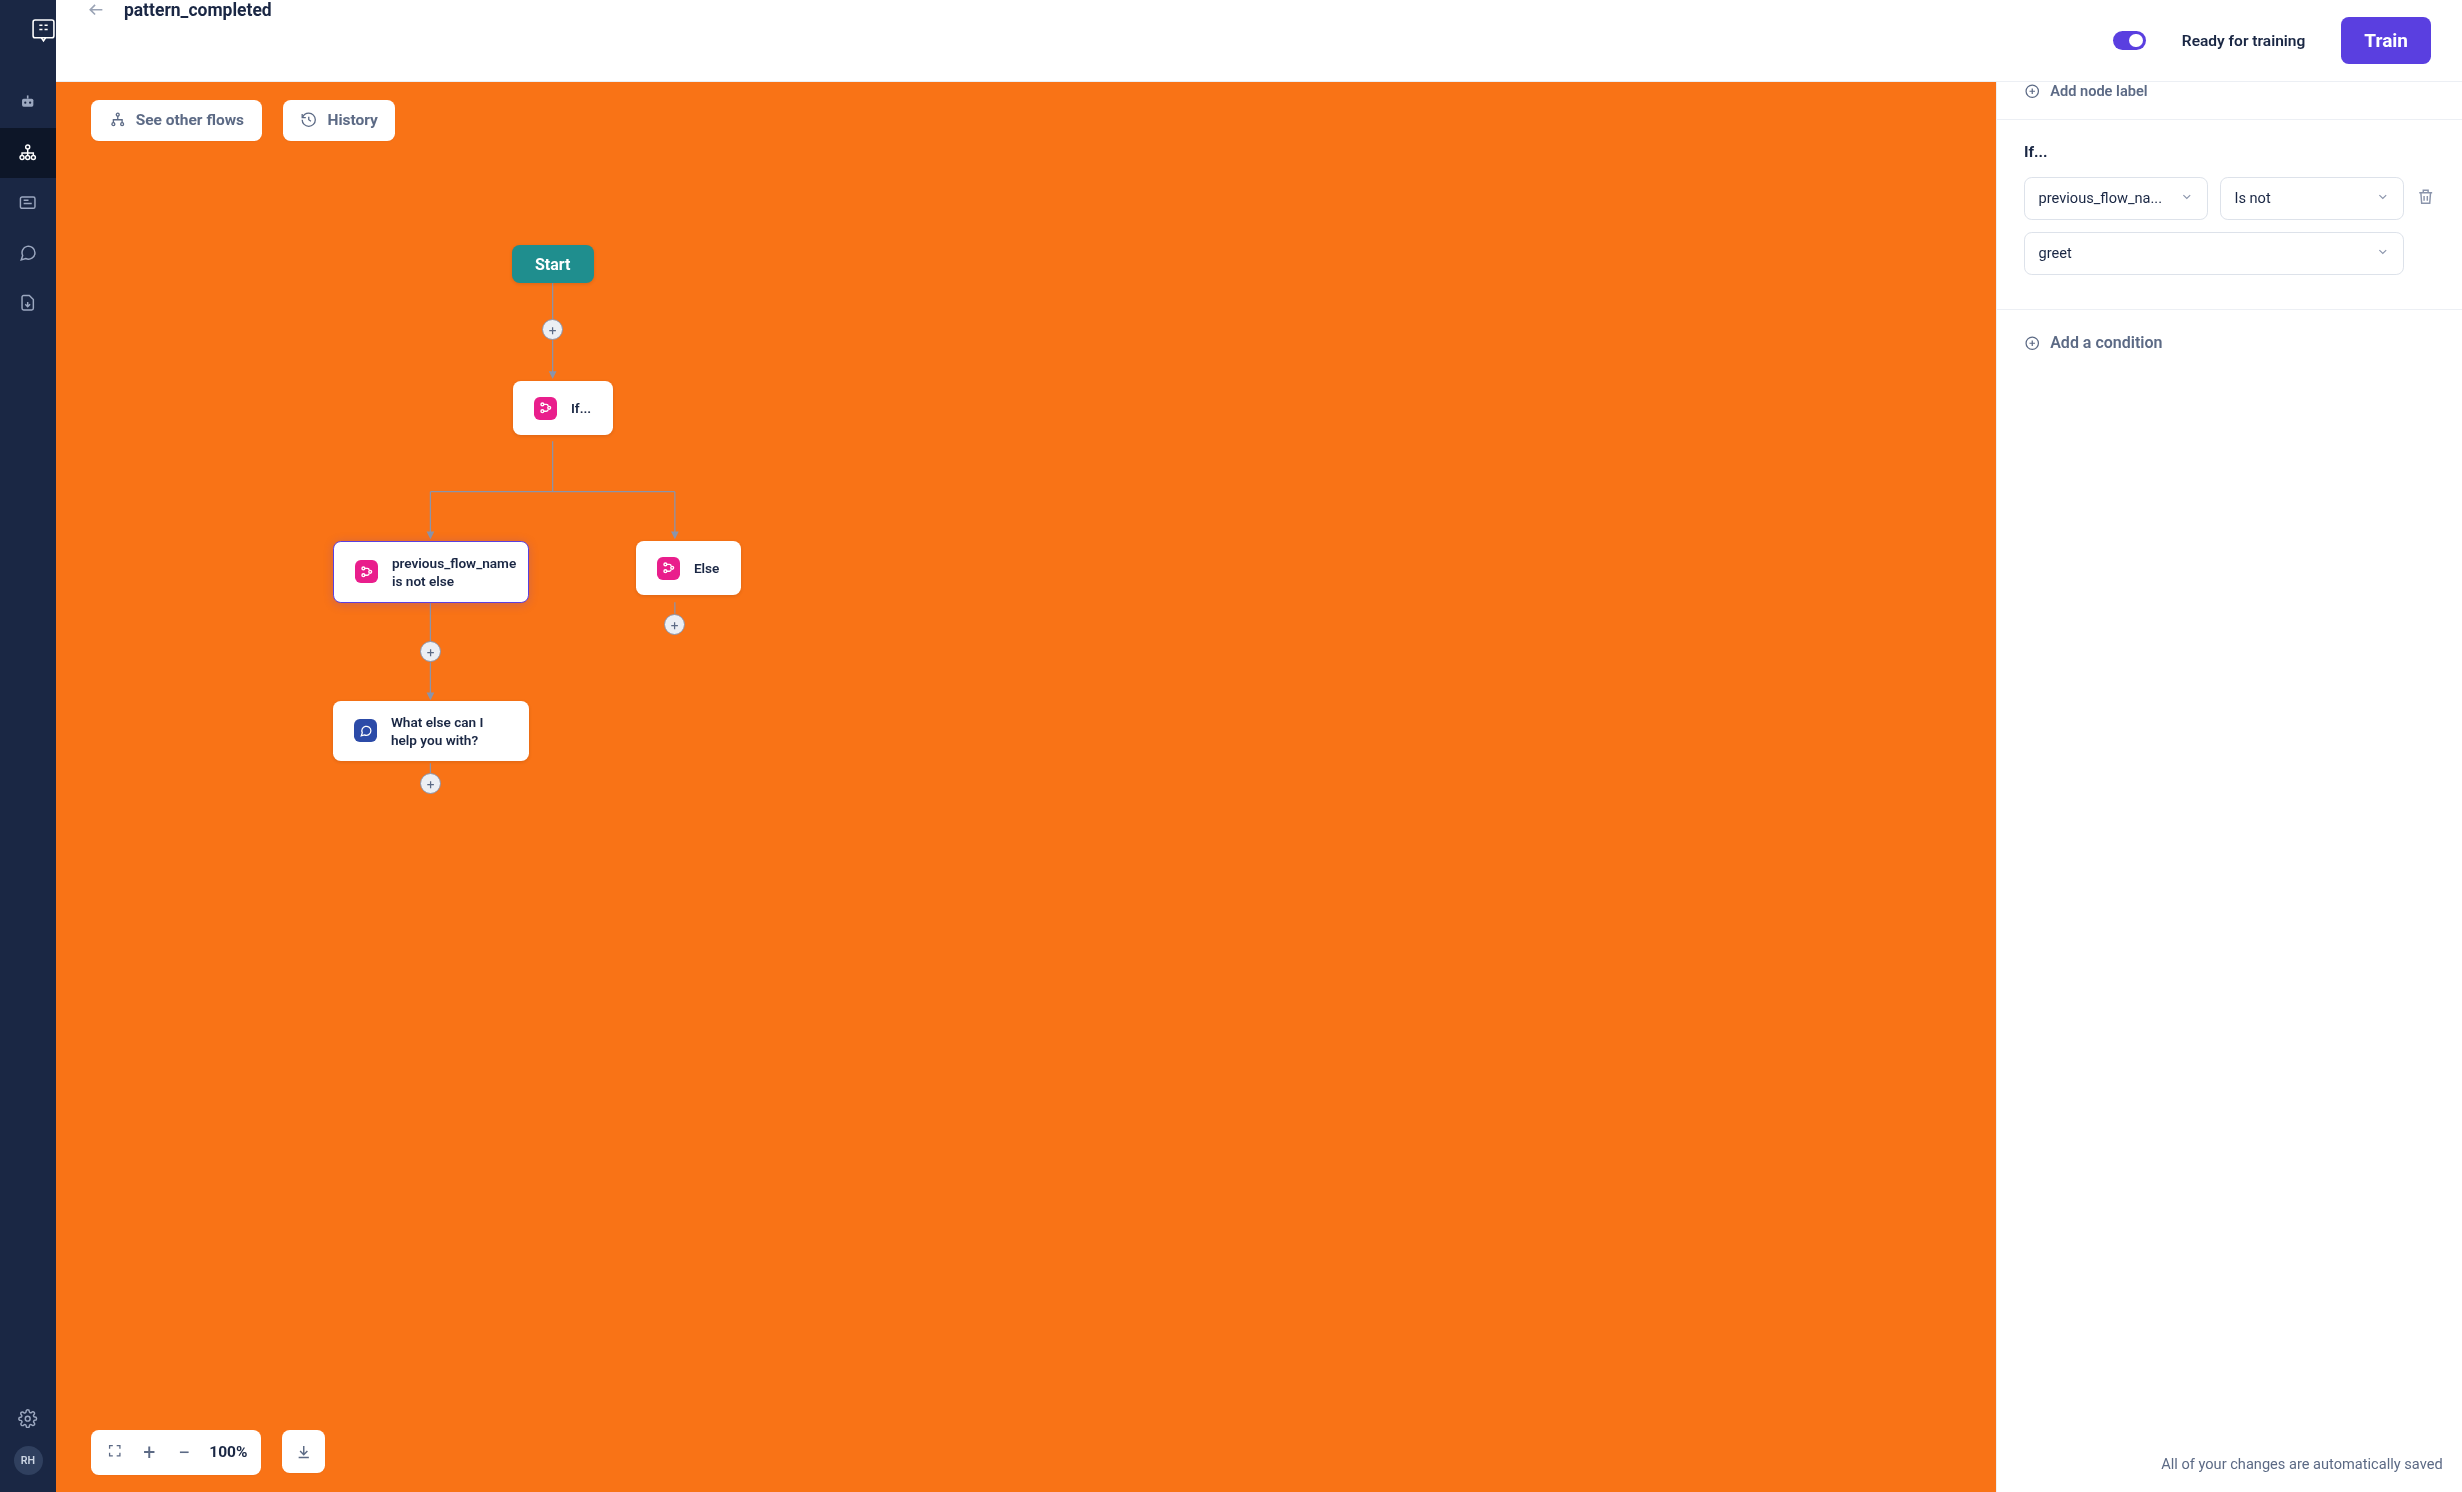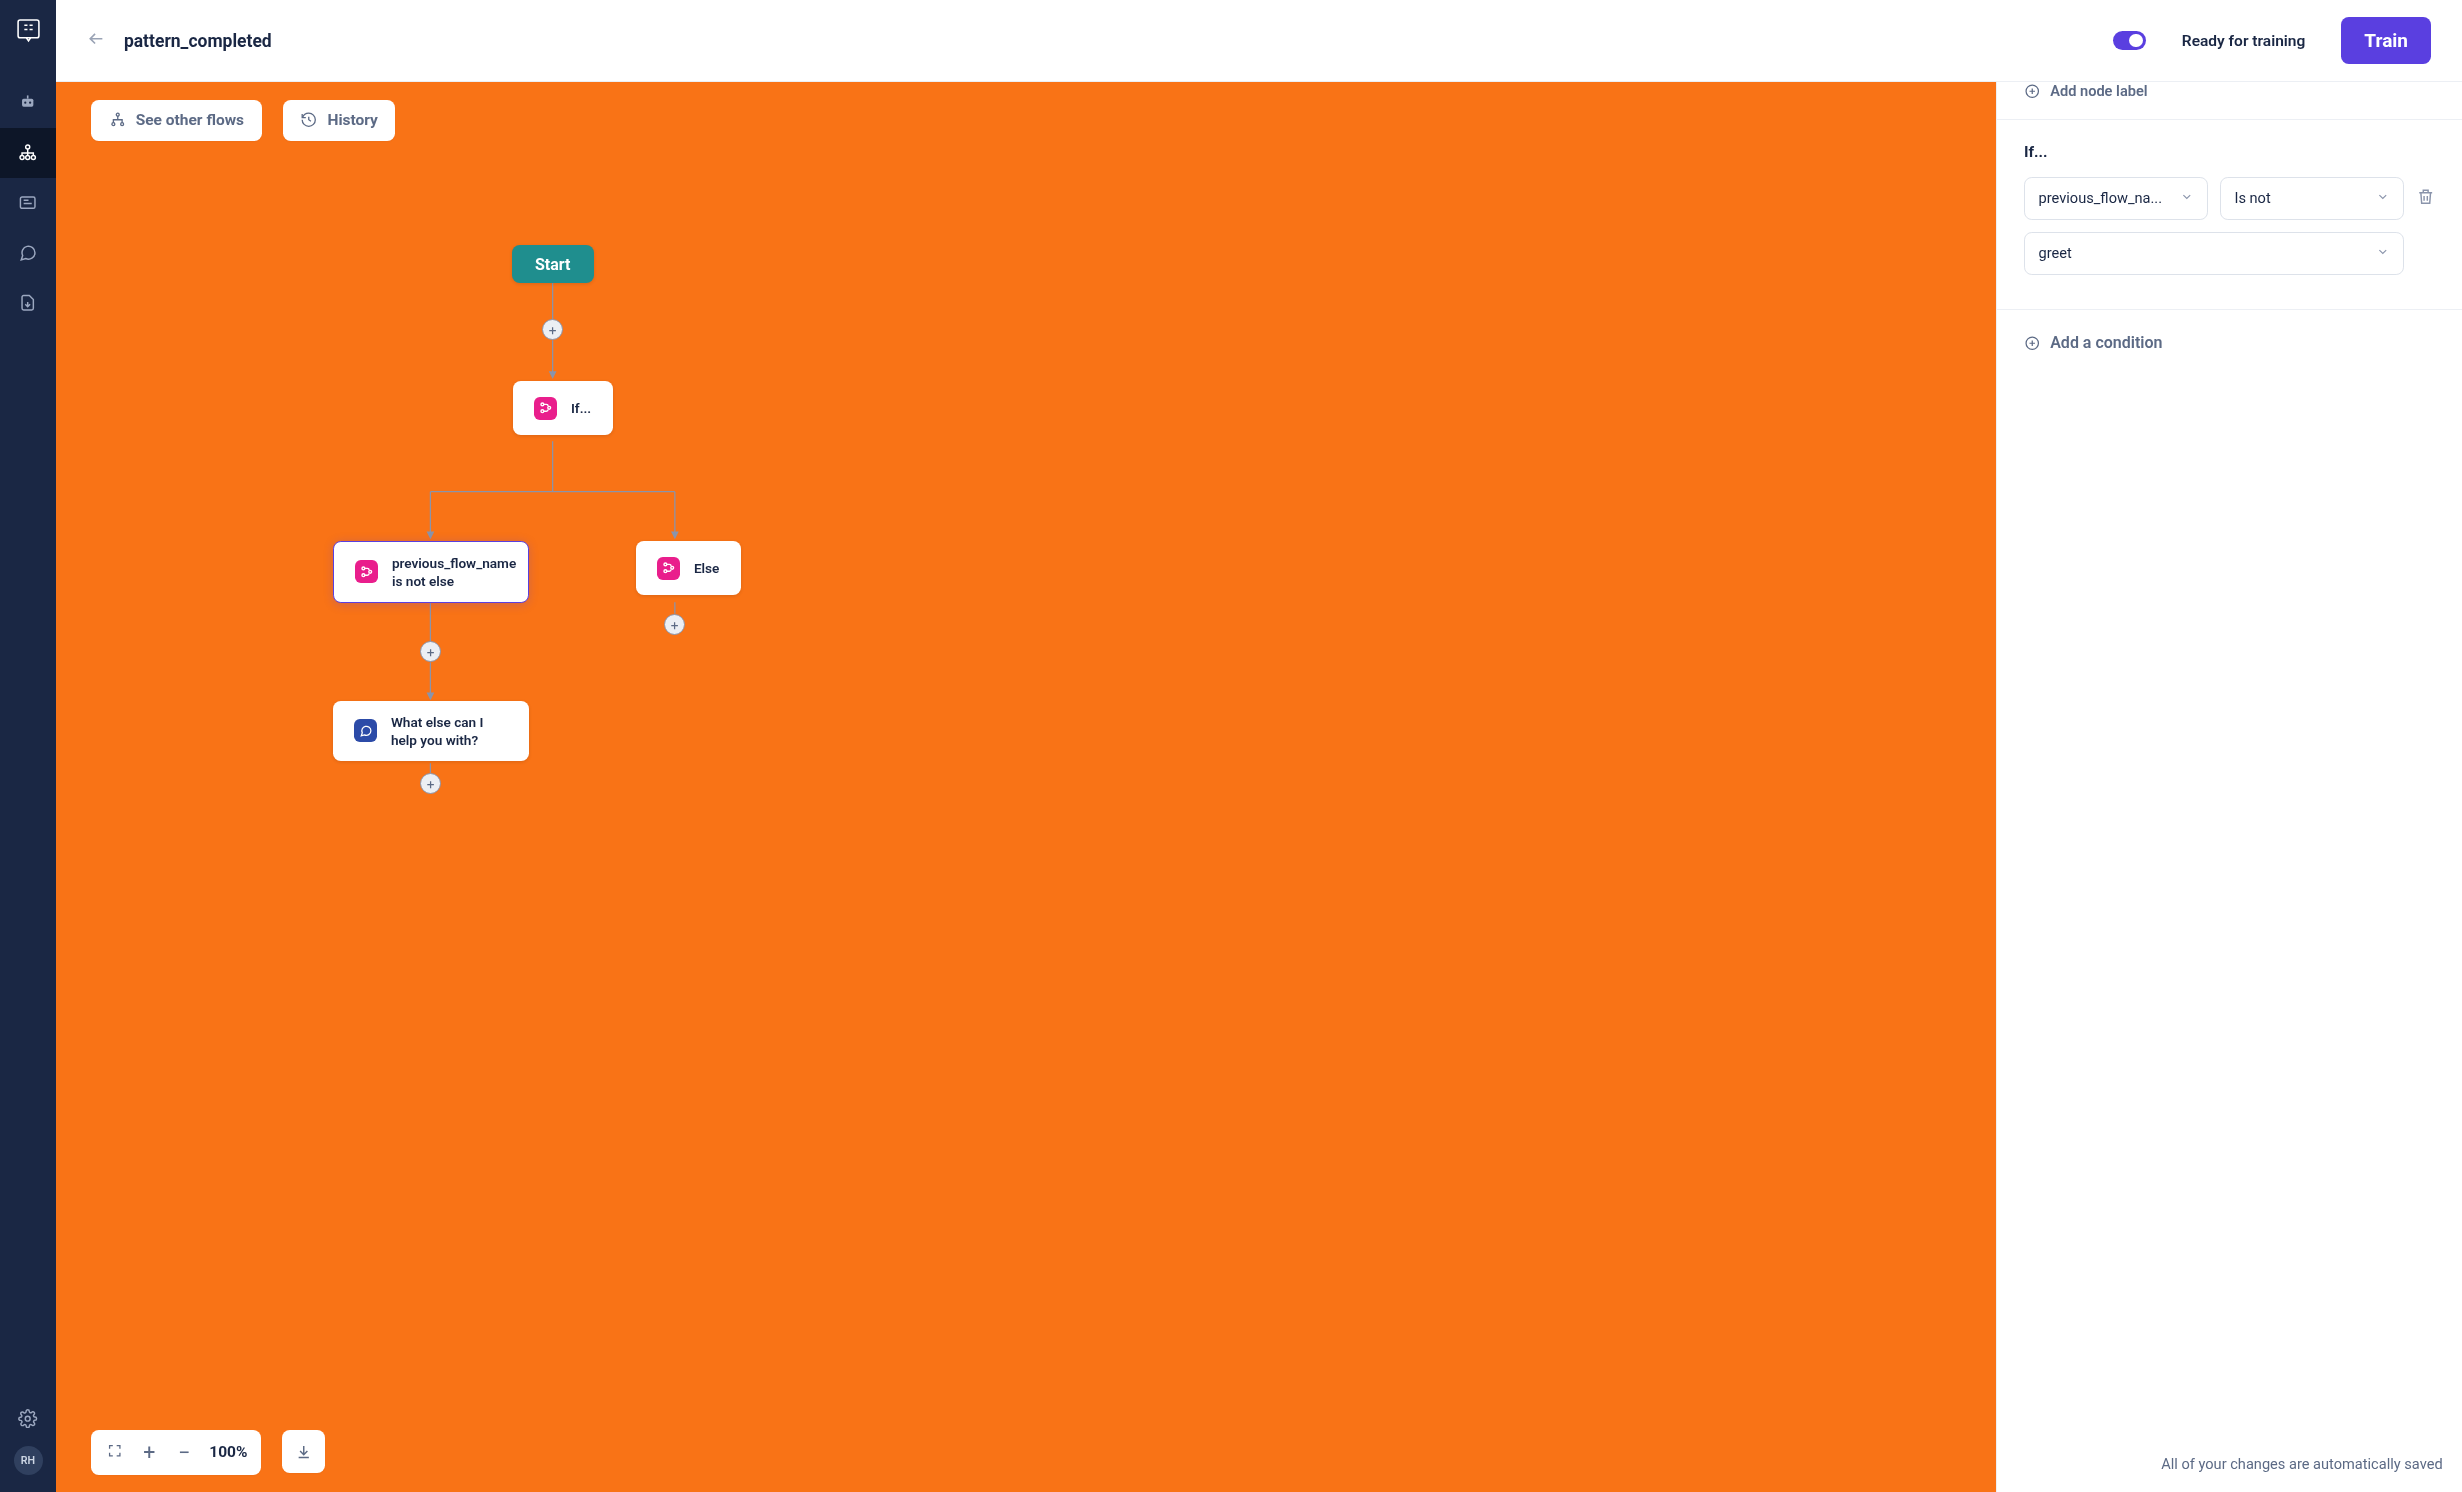--- a/index.html
+++ b/index.html
@@ -1,25 +1,25 @@
 <!DOCTYPE html>
 <html><head>
 <meta charset="utf-8">
 <style>
 *{box-sizing:border-box;margin:0;padding:0;font-family:-apple-system,BlinkMacSystemFont,"Segoe UI",Roboto,sans-serif}
 body{display:flex;height:100vh;width:100vw;overflow:hidden}
-.sidebar{width:56px;background:#1a2744;display:flex;flex-direction:column;align-items:center;padding-top:17.5px;flex-shrink:0}
+.sidebar{width:56px;background:#1a2744;display:flex;flex-direction:column;align-items:flex-end;padding-top:17.5px;flex-shrink:0}
 .sidebar-logo{width:25px;height:25px;margin-bottom:35px;display:flex;align-items:center;justify-content:center}
 .sidebar-item{width:56px;height:50px;display:flex;align-items:center;justify-content:center;cursor:pointer;color:#9ca8c0}
 .sidebar-item.active{background:#0d1628;color:#fff}
 .sidebar-item svg{width:19.4px;height:19.4px}
 .sidebar-bottom{margin-top:auto;margin-bottom:17.5px;display:flex;flex-direction:column;align-items:center;gap:17.5px}
 .avatar{width:29px;height:29px;border-radius:50%;background:#30405f;color:#cdd6e4;font-size:10.7px;font-weight:600;display:flex;align-items:center;justify-content:center}
 .main{flex:1;display:flex;flex-direction:column;overflow:hidden}
-.topbar{height:82px;border-bottom:1.9px solid #eceff4;display:flex;align-items:center;padding:0 31px;gap:17.5px;flex-shrink:0}
+.topbar{height:82px;border-bottom:1.9px solid #eceff4;display:flex;padding:0 31px;gap:17.5px;flex-shrink:0}
 .topbar-back{color:#9aa3b5;cursor:pointer}
 .topbar-title{font-size:17.5px;font-weight:700;color:#1a2744}
 .topbar-right{margin-left:auto;display:flex;align-items:center;gap:36px}
 .toggle{width:33px;height:19.4px;background:#5a3fe0;border-radius:9.7px;position:relative;cursor:pointer}
 .toggle::after{content:"";width:13.6px;height:13.6px;background:#fff;border-radius:50%;position:absolute;top:2.9px;right:2.9px}
 .toggle-label{font-size:15.5px;font-weight:600;color:#1a2744}
 .btn-train{background:#5a3fe0;color:#fff;border:none;padding:11.6px 23px;border-radius:7.8px;font-size:19px;font-weight:700;cursor:pointer}
 .content{flex:1;display:flex;overflow:hidden}
 .canvas-area{flex:1;background:#f97316;position:relative;overflow:hidden}
 .canvas-toolbar-tl{position:absolute;top:17.5px;left:35px;display:flex;gap:21.3px}

